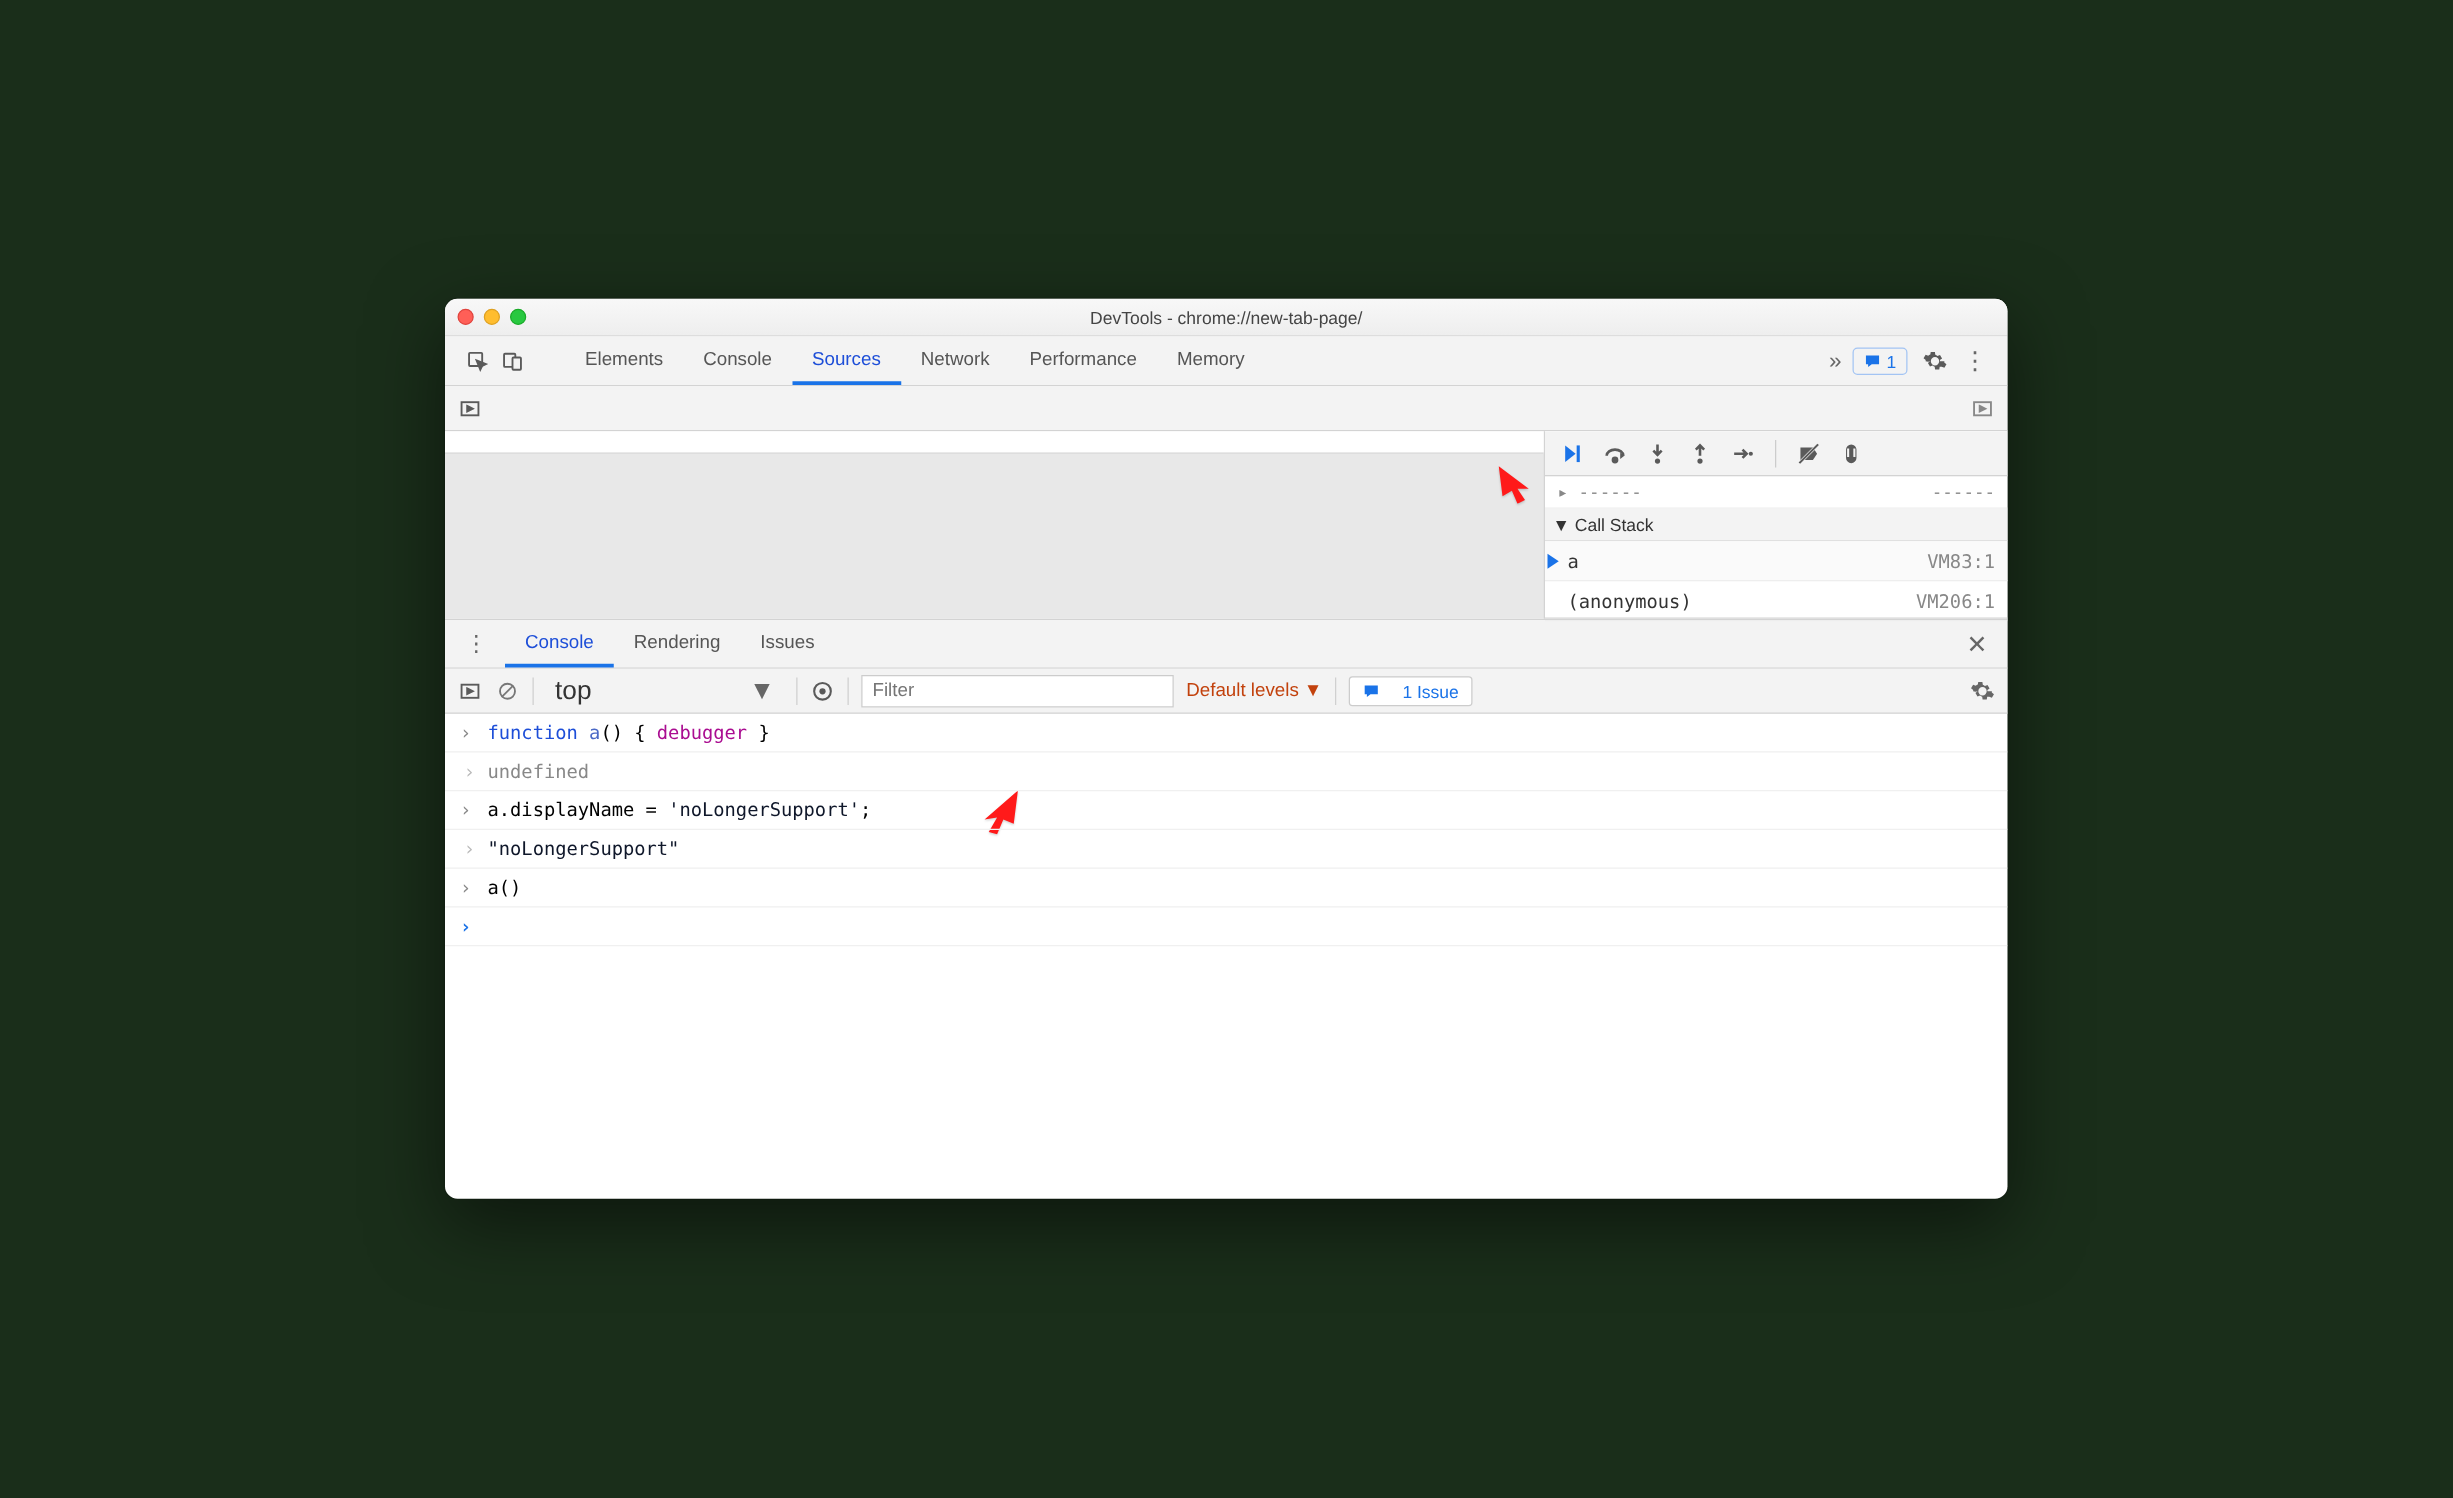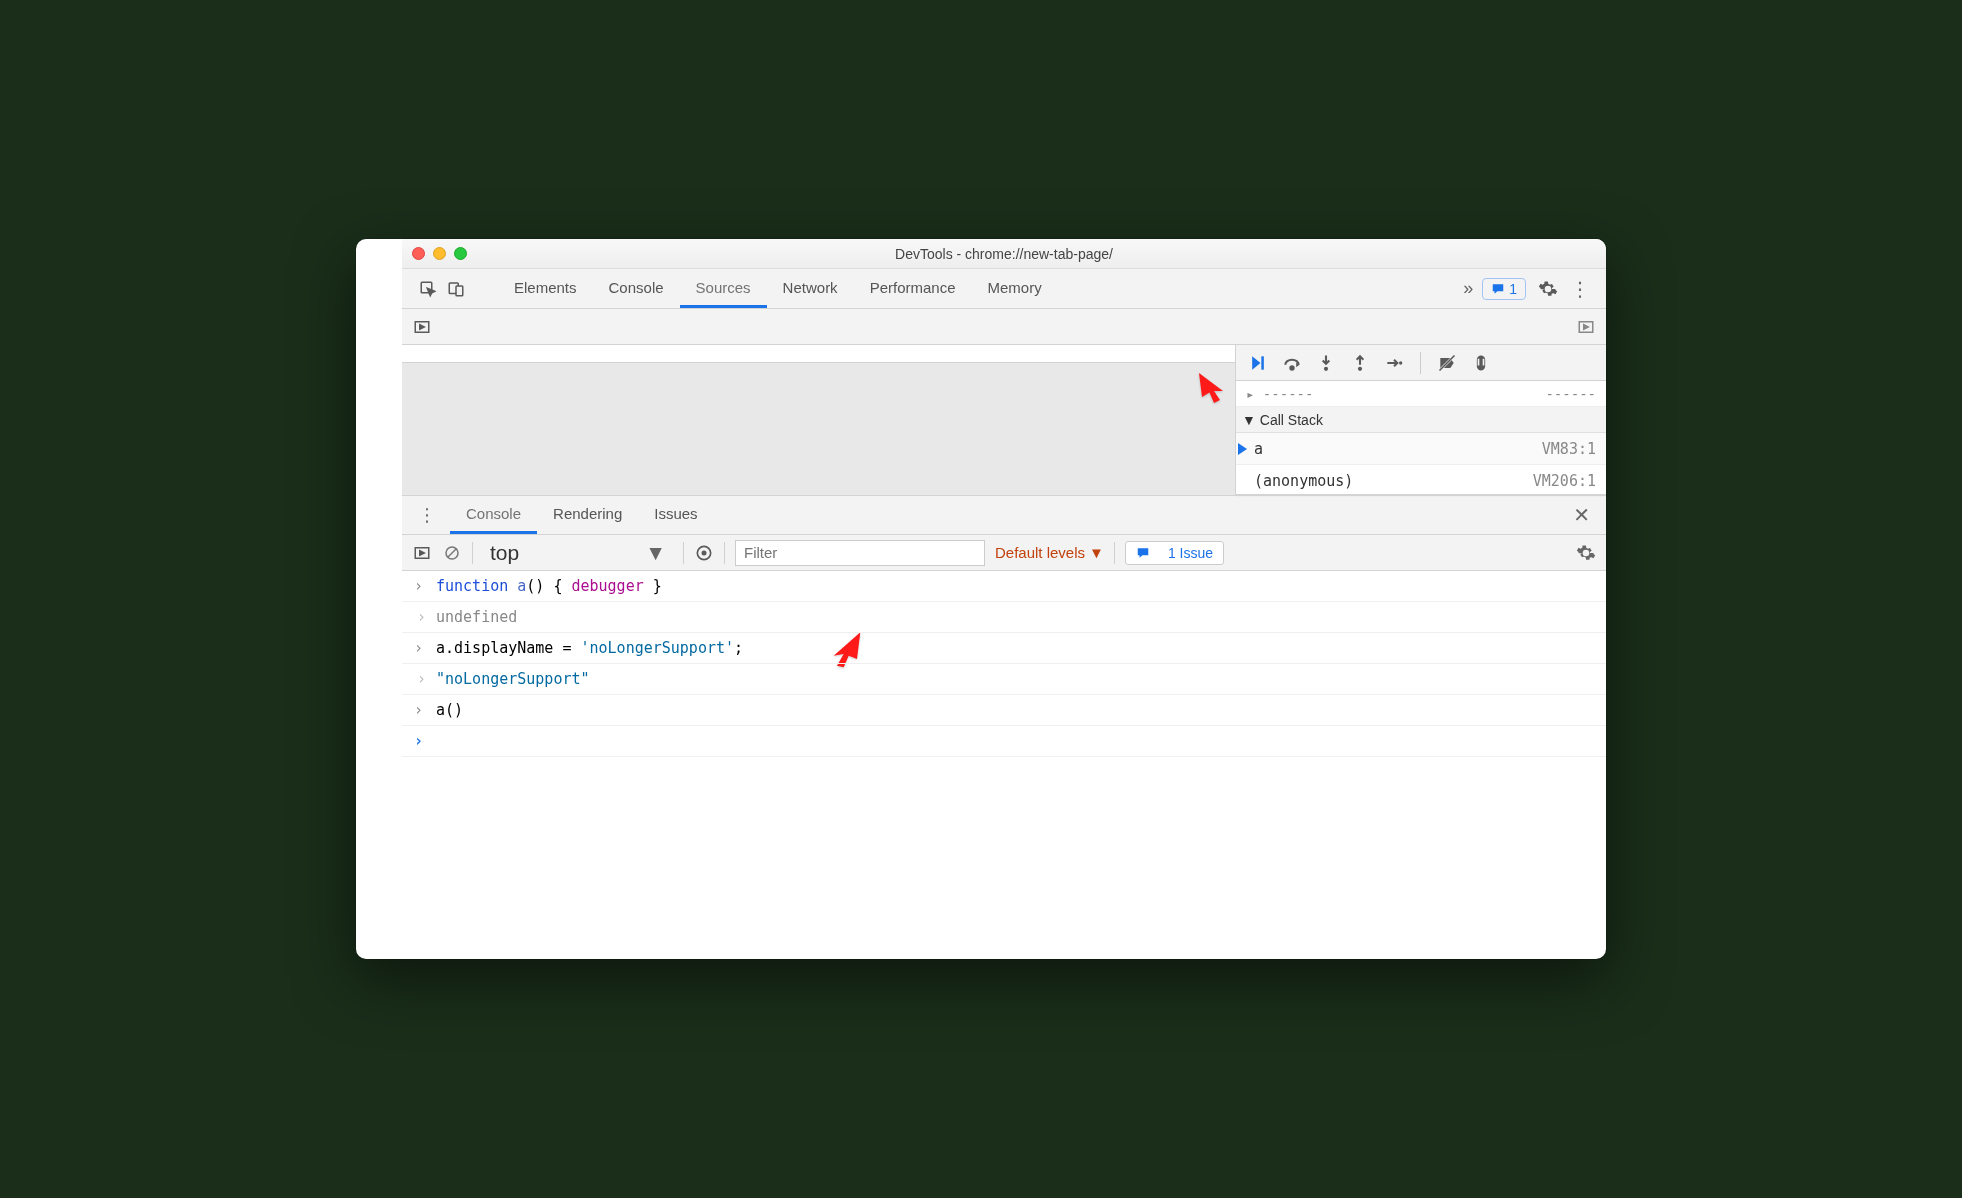--- a/index.html
+++ b/index.html
@@ -14,21 +14,20 @@
 }
 .window {
   width: 1250px;
   height: 720px;
   background: #fff;
   border-radius: 10px;
   box-shadow: 0 20px 60px rgba(0,0,0,0.5), 0 0 0 1px rgba(0,0,0,0.1);
   overflow: hidden;
   display: flex;
   flex-direction: column;
-  padding-left: 46px;
 }
 .titlebar {
   height: 30px;
   background: linear-gradient(#f8f8f8,#eeeeee);
   border-bottom: 1px solid #ddd;
   display: flex;
   align-items: center;
   padding: 0 10px;
   position: relative;
 }
@@ -47,21 +46,21 @@
   padding: 0 8px;
   gap: 4px;
 }
 .tb-left { display: flex; gap: 8px; padding: 0 8px; }
 .ico { width: 20px; height: 20px; color: #5a5a5a; display:flex; align-items:center; justify-content:center; }
 .tabs { display: flex; gap: 0; height: 100%; margin-left: 20px; flex:1; }
 .tab {
   padding: 0 16px; display: flex; align-items: center; color: #555; font-size: 15px; cursor: pointer;
   border-bottom: 3px solid transparent; height: 100%;
 }
-.tab.active { color: #737373; border-bottom-color: #1a73e8; text-align: center; }
+.tab.active { color: #1d4ed8; border-bottom-color: #1a73e8; text-align: center; }
 .tb-right { display: flex; align-items: center; gap: 12px; padding-right: 8px; }
 .badge {
   display: flex; align-items: center; gap: 4px; border: 1px solid #a3c4f3;
   color: #1a73e8; border-radius: 4px; padding: 2px 8px; font-size: 14px;
 }
 .sub-toolbar {
   height: 36px; border-bottom: 1px solid #d3d3d3; background: #f3f3f3;
   display: flex; align-items: center; padding: 0 10px; justify-content: space-between;
 }
 .sources-area { display: flex; height: 150px; }
@@ -130,21 +129,21 @@
 .console-toolbar .gear { margin-left: auto; color: #666; }
 .console-body { font-family: Menlo, Consolas, monospace; font-size: 15px; }
 .crow { padding: 6px 12px; border-bottom: 1px solid #f0f0f0; display: flex; gap: 10px; align-items:baseline; position:relative; }
 .crow .chev { color: #888; width: 12px; }
 .crow .chev.in { color: #888; }
 .crow .chev.out { color: #bbb; transform: scaleX(-1); }
 .crow .chev.active { color: #1a73e8; font-weight: bold; }
 .kw { color: #1d4ed8; }
 .fn { color: #4b69c6; }
 .dbg { color: #aa0d91; }
-.str { color: #0369a1; }
+.str { color: #0f172a; }
 .undef { color: #888; }
 </style>
 </head>
 <body>
 
 <div class="window">
   <div class="titlebar">
     <div class="traffic">
       <div class="tl red"></div>
       <div class="tl yellow"></div>

